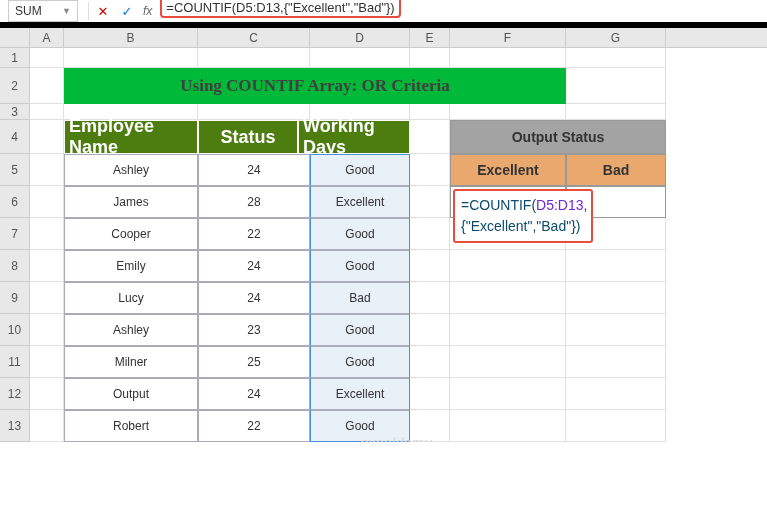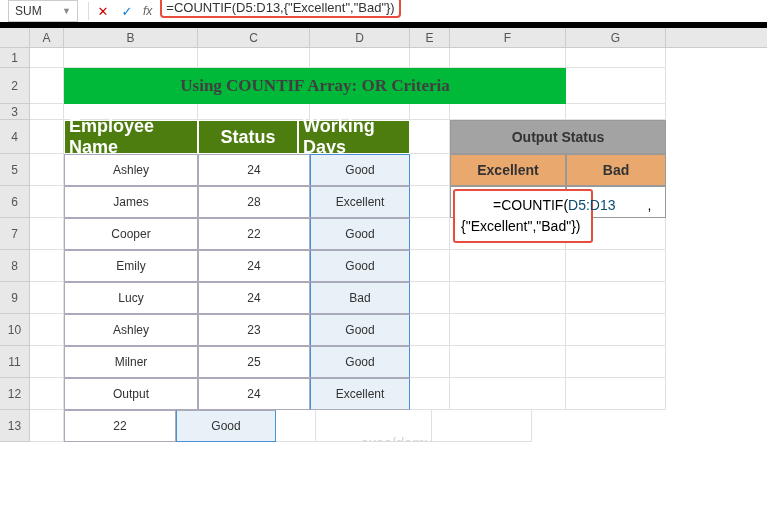--- a/index.html
+++ b/index.html
@@ -47,22 +47,22 @@
     
     .sel-range { background: #e8f0f8; border-left: 1px solid #4a90d9; border-right: 1px solid #4a90d9; }
     .sel-top { border-top: 1px solid #4a90d9; }
     .sel-bot { border-bottom: 1px solid #4a90d9; }
     
     .out-hdr { background: #a3a3a3; font-weight: bold; justify-content: center; border: 1px solid #999; font-size: 14px; }
     .out-sub { background: #e8a86e; font-weight: bold; justify-content: center; border: 1px solid #999; font-size: 14px; }
     .out-cell { border: 1px solid #999; justify-content: center; position: relative; }
     
     .formula-overlay { position: absolute; left: 2px; top: 2px; width: 140px; background: #fff; border: 2px solid #e74c3c; border-radius: 3px; padding: 4px 6px; font-size: 14px; line-height: 1.5; z-index: 10; }
-    .fo-func { color: #000000; margin-left: 32px; }
-    .fo-ref { color: #0c4a6e; }
+    .fo-func { color: #0c4a6e; }
+    .fo-ref { color: #6d28d9; }
     
     .watermark { position: absolute; left: 360px; top: 406px; color: #d6d6d6; font-size: 15px; font-style: italic; pointer-events: none; }
     
     .no-border { border: none; }
   </style>
 </head>
 <body>
 
 <div class="formula-bar">
   <div class="name-box">
@@ -220,20 +220,21 @@
       <div class="cell data-cell col-C">24</div>
       <div class="cell data-cell col-D sel-range">Excellent</div>
       <div class="cell col-E"></div>
       <div class="cell col-F"></div>
       <div class="cell col-G"></div>
     </div>
 
     <div class="row r13">
       <div class="row-h">13</div>
       <div class="cell col-A"></div>
+      <div class="cell data-cell col-B">Robert</div>
       <div class="cell data-cell col-C">22</div>
       <div class="cell data-cell col-D sel-range sel-bot">Good</div>
       <div class="cell col-E"></div>
       <div class="cell col-F"></div>
       <div class="cell col-G"></div>
     </div>
 
   </div>
 
   <div class="watermark">exceldemy</div>

